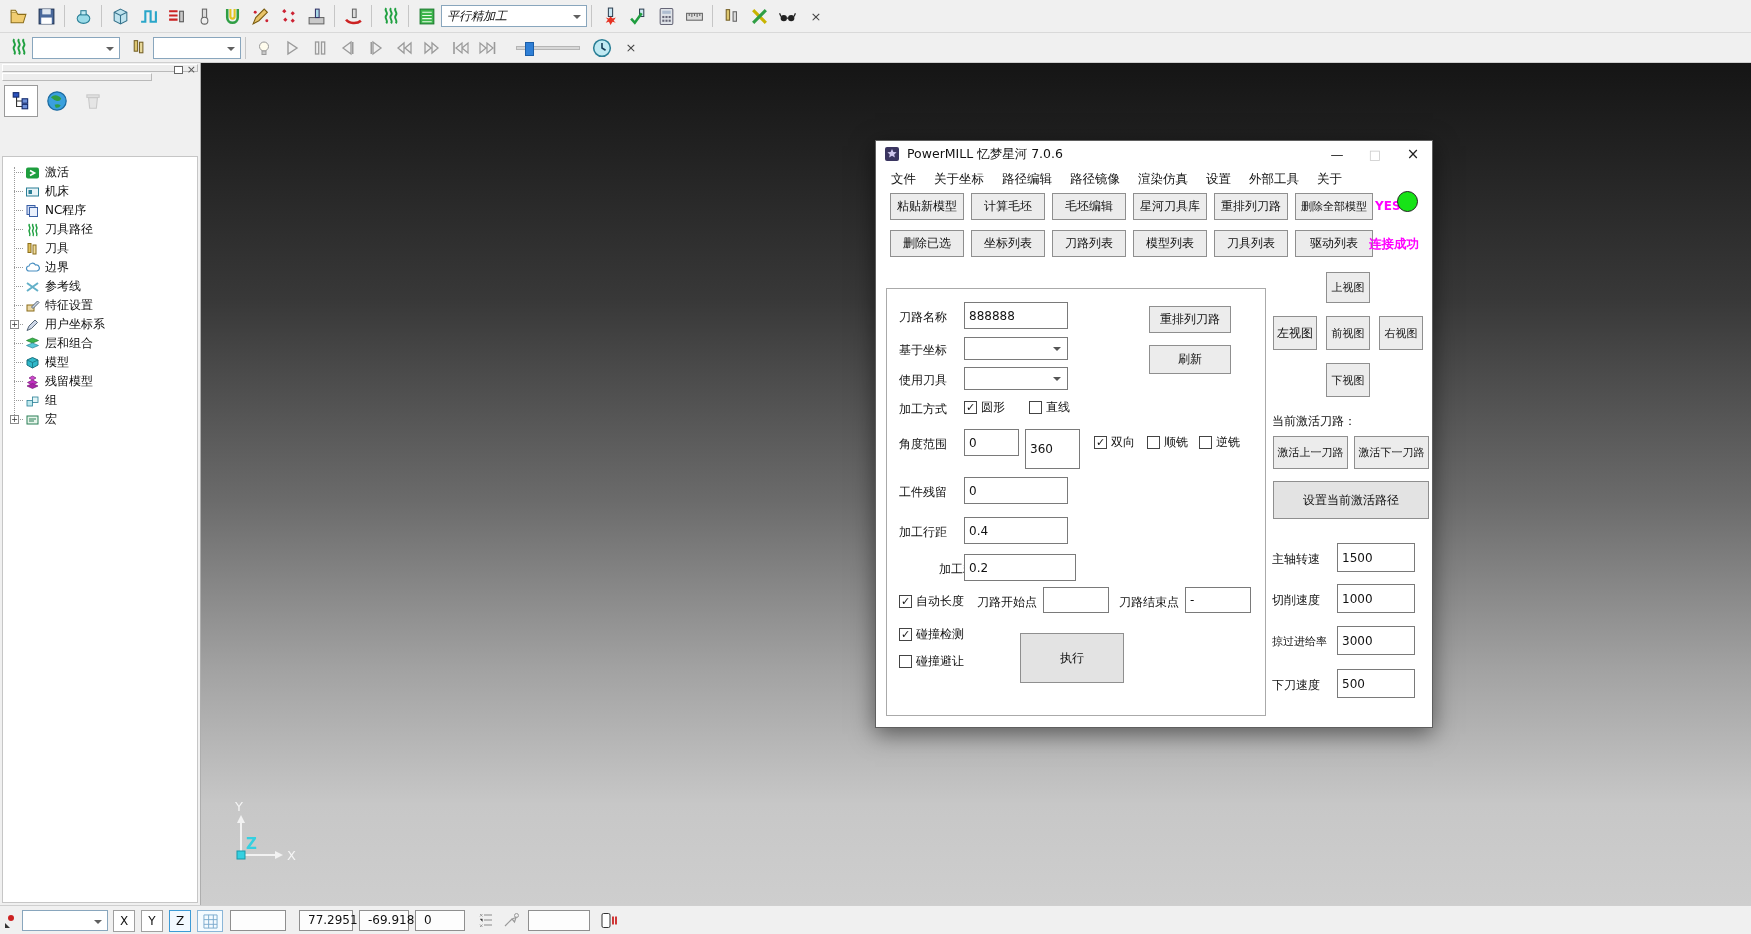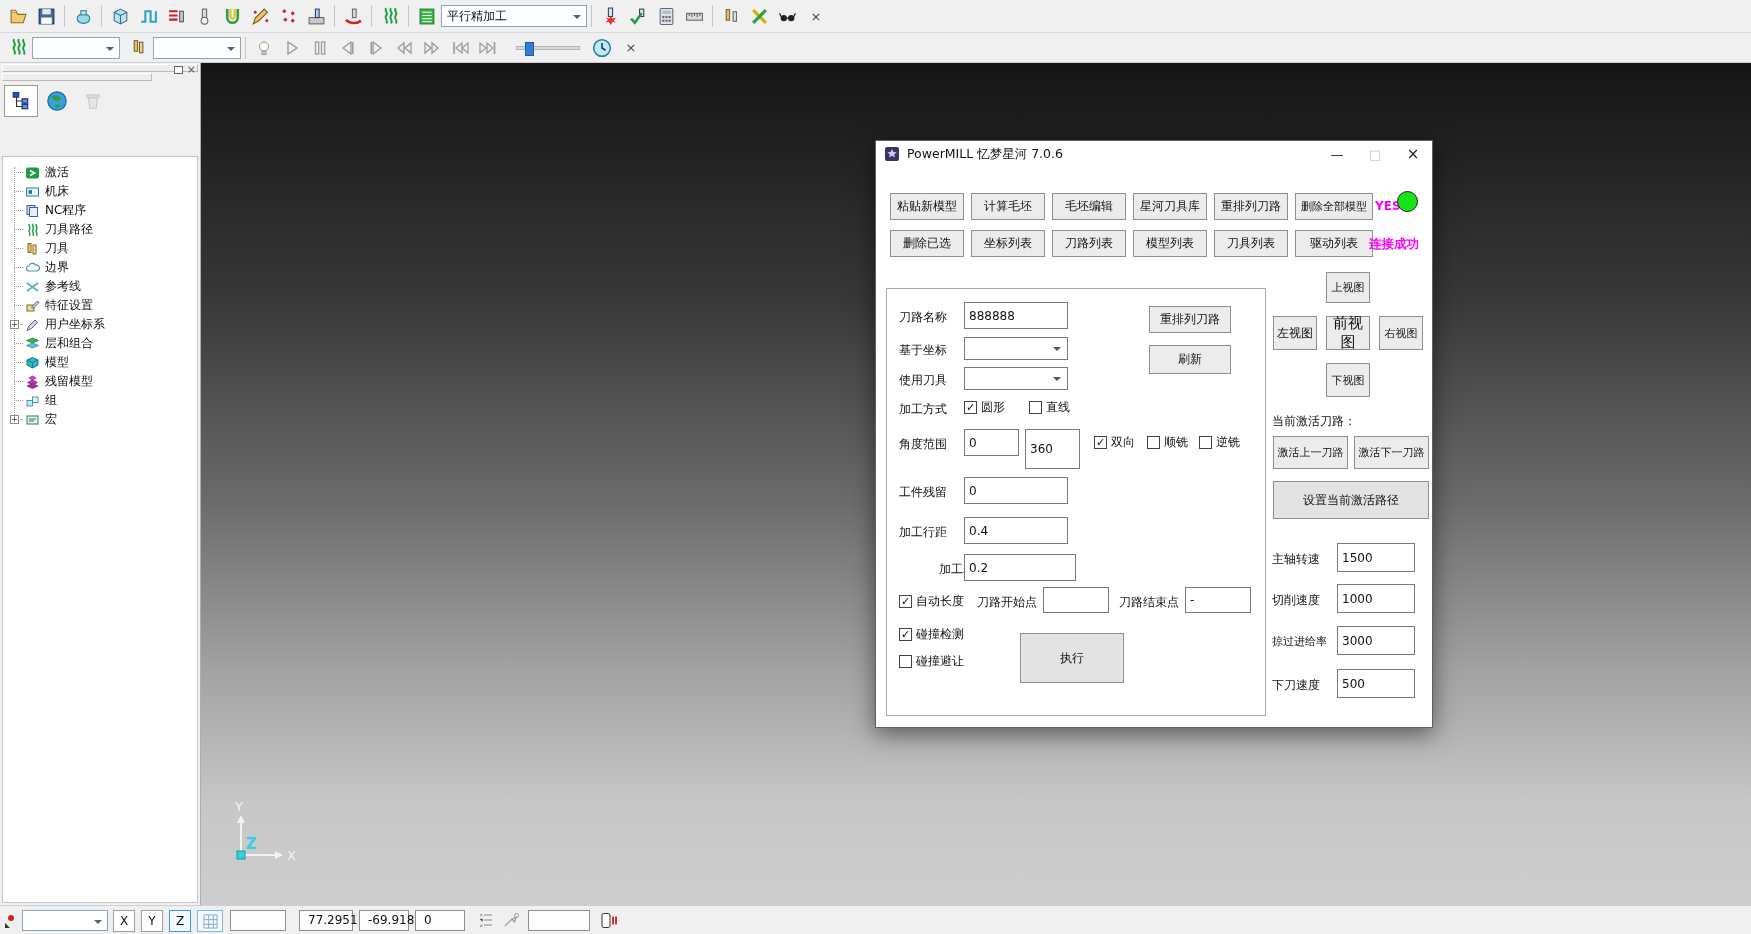--- a/index.html
+++ b/index.html
@@ -1,21 +1,21 @@
 <!DOCTYPE html>
 <html><head>
 <meta charset="utf-8">
 <style>
   * { margin:0; padding:0; box-sizing:border-box; }
   html,body { width:1751px; height:934px; overflow:hidden;
     font-family:"DejaVu Sans", sans-serif; background:#f0f0f0; font-size:12px; color:#111; }
 
   
   .tb { position:absolute; left:0; right:0; background:#f0f0f0; display:flex; align-items:center; }
-  #toolbar-top { top:0; height:33px; border-bottom:1px solid #d9d9d9; padding-left:4px; }
+  #toolbar-top { top:0; height:33px; border-bottom:1px solid #d9d9d9; padding-left:4px;font-style:italic; }
   #toolbar-play { top:33px; height:30px; border-bottom:1px solid #cfcfcf; padding-left:4px; }
   .tbi { width:26px; height:26px; display:inline-flex; align-items:center; justify-content:center; margin:0 1px; }
   .tbi svg { display:block; }
   .sep { width:1px; height:22px; background:#c6c6c6; margin:0 4px; }
   .combo { position:relative; height:22px; background:#fff; border:1px solid #89a6bd;
     display:flex; align-items:center; padding:0 18px 0 5px; font-size:12px; color:#111; }
   .combo::after { content:""; position:absolute; right:5px; top:9px;
     border:4px solid transparent; border-top-color:#606060; }
   .tb-close { width:18px; height:18px; display:flex; align-items:center; justify-content:center;
     color:#444; font-size:13px; margin-left:6px; }
@@ -502,20 +502,30 @@
   <div id="dlg-title">
     <svg width="16" height="16" viewBox="0 0 16 16">
         <rect x="1" y="1" width="14" height="14" rx="2" fill="#3a3560"></rect>
         <path d="M8 3l1.4 3 3.2.3-2.4 2.1.7 3.1L8 9.8l-2.9 1.7.7-3.1L3.4 6.3l3.2-.3z" fill="#cfc7ee"></path>
       </svg>
     <span class="ttl">PowerMILL 忆梦星河  7.0.6</span>
     <span class="winbtn" style="right:76px;">—</span>
     <span class="winbtn" style="right:38px; color:#c9c9c9;">□</span>
     <span class="winbtn" style="right:0; font-size:15px;">×</span>
   </div>
+  <div id="dlg-menu">
+    <span>文件</span>
+    <span>关于坐标</span>
+    <span>路径编辑</span>
+    <span>路径镜像</span>
+    <span>渲染仿真</span>
+    <span>设置</span>
+    <span>外部工具</span>
+    <span>关于</span>
+  </div>
 
   <button class="btn grid-btn" style="left:14px; top:52px;">粘贴新模型</button>
   <button class="btn grid-btn" style="left:95px; top:52px;">计算毛坯</button>
   <button class="btn grid-btn" style="left:176px; top:52px;">毛坯编辑</button>
   <button class="btn grid-btn" style="left:257px; top:52px;">星河刀具库</button>
   <button class="btn grid-btn" style="left:338px; top:52px;">重排列刀路</button>
   <button class="btn grid-btn" style="left:419px; top:52px; width:78px; font-size:11px;">删除全部模型</button>
   <span class="magenta" style="position:absolute; left:499px; top:58px; font-size:12px;">YES</span>
   <div id="conn-dot"></div>
 
@@ -591,21 +601,21 @@
     <span class="cbrow" style="left:12px; top:364px;">
         <span class="cb"></span>
         <span class="cblab">碰撞避让</span>
       </span>
 
     <button class="btn" style="left:133px; top:344px; width:104px; height:50px; background:#e3e3e3;">执行</button>
   </div>
 
   <button class="btn" style="left:450px; top:131px; width:44px; height:31px; font-size:11px;">上视图</button>
   <button class="btn" style="left:397px; top:175px; width:44px; height:34px; font-size:12px;">左视图</button>
-  <button class="btn" style="left:450px; top:175px; width:44px; height:34px; font-size:15px;">前视图</button>
+  <button class="btn" style="left:450px; top:175px; width:44px; height:34px; font-size:11px;">前视图</button>
   <button class="btn" style="left:503px; top:175px; width:44px; height:34px; font-size:11px;">右视图</button>
   <button class="btn" style="left:450px; top:222px; width:44px; height:34px; font-size:11px;">下视图</button>
 
   <span class="rp-label" style="left:396px; top:272px;">当前激活刀路：</span>
   <button class="btn" style="left:397px; top:295px; width:75px; height:33px; font-size:11px;">激活上一刀路</button>
   <button class="btn" style="left:478px; top:295px; width:75px; height:33px; font-size:11px;">激活下一刀路</button>
   <button class="btn" style="left:397px; top:340px; width:156px; height:38px; background:#e3e3e3;">设置当前激活路径</button>
 
   <span class="rp-label" style="left:396px; top:410px;">主轴转速</span>
   <input class="finput" style="left: 461px; top: 402px; width: 78px; height: 29px;" value="1500">

